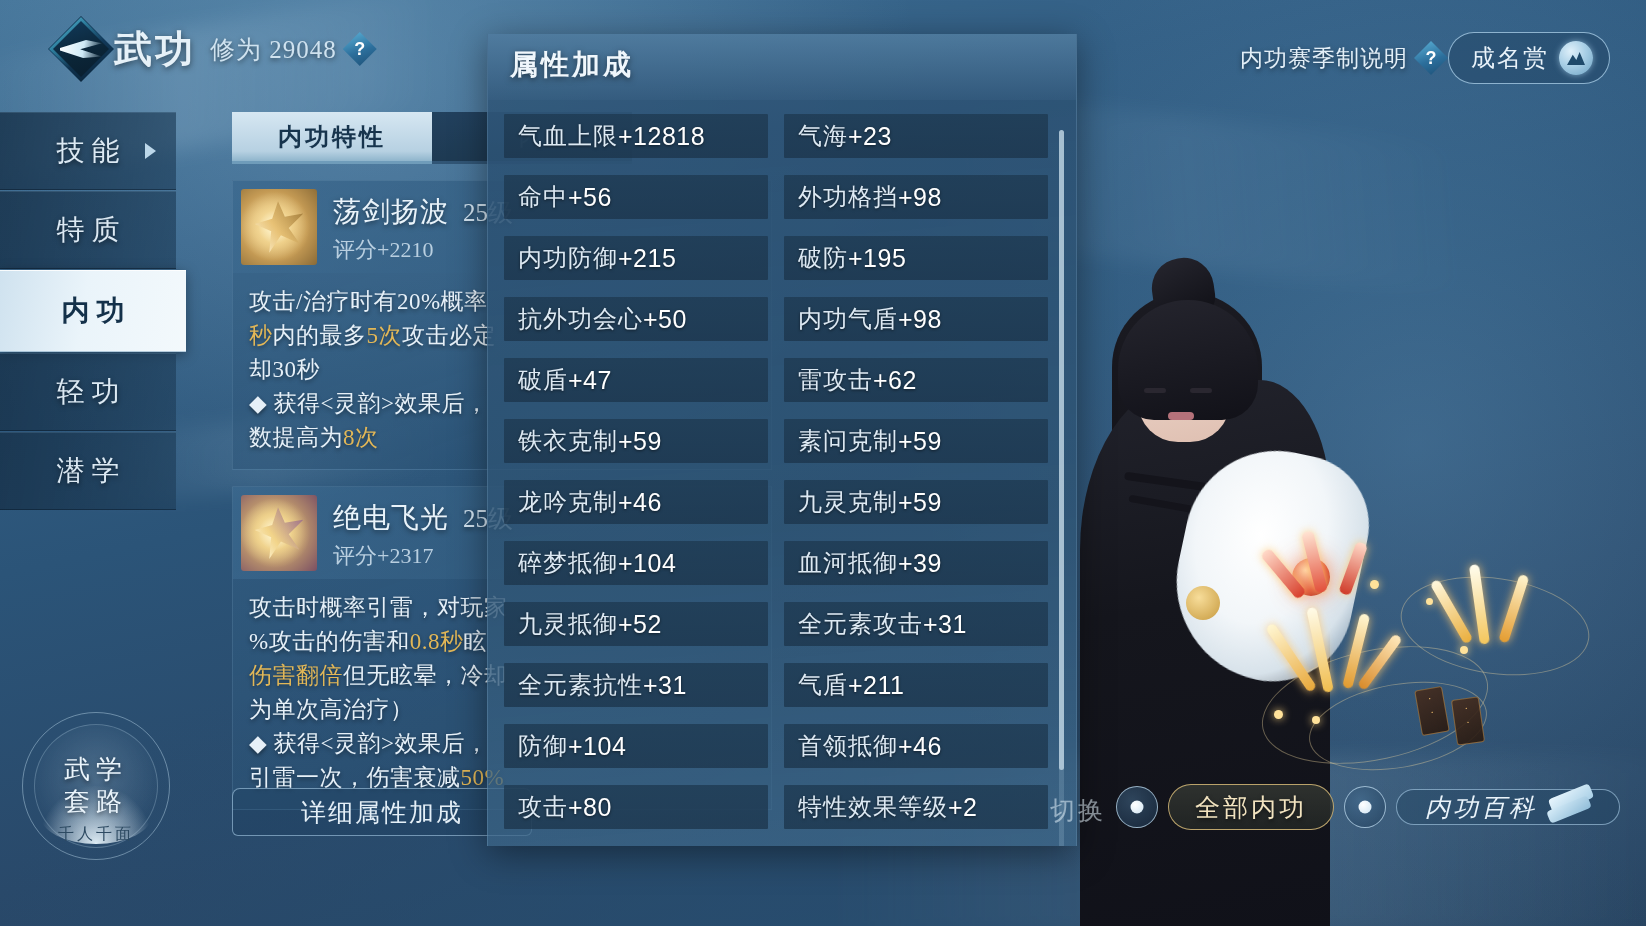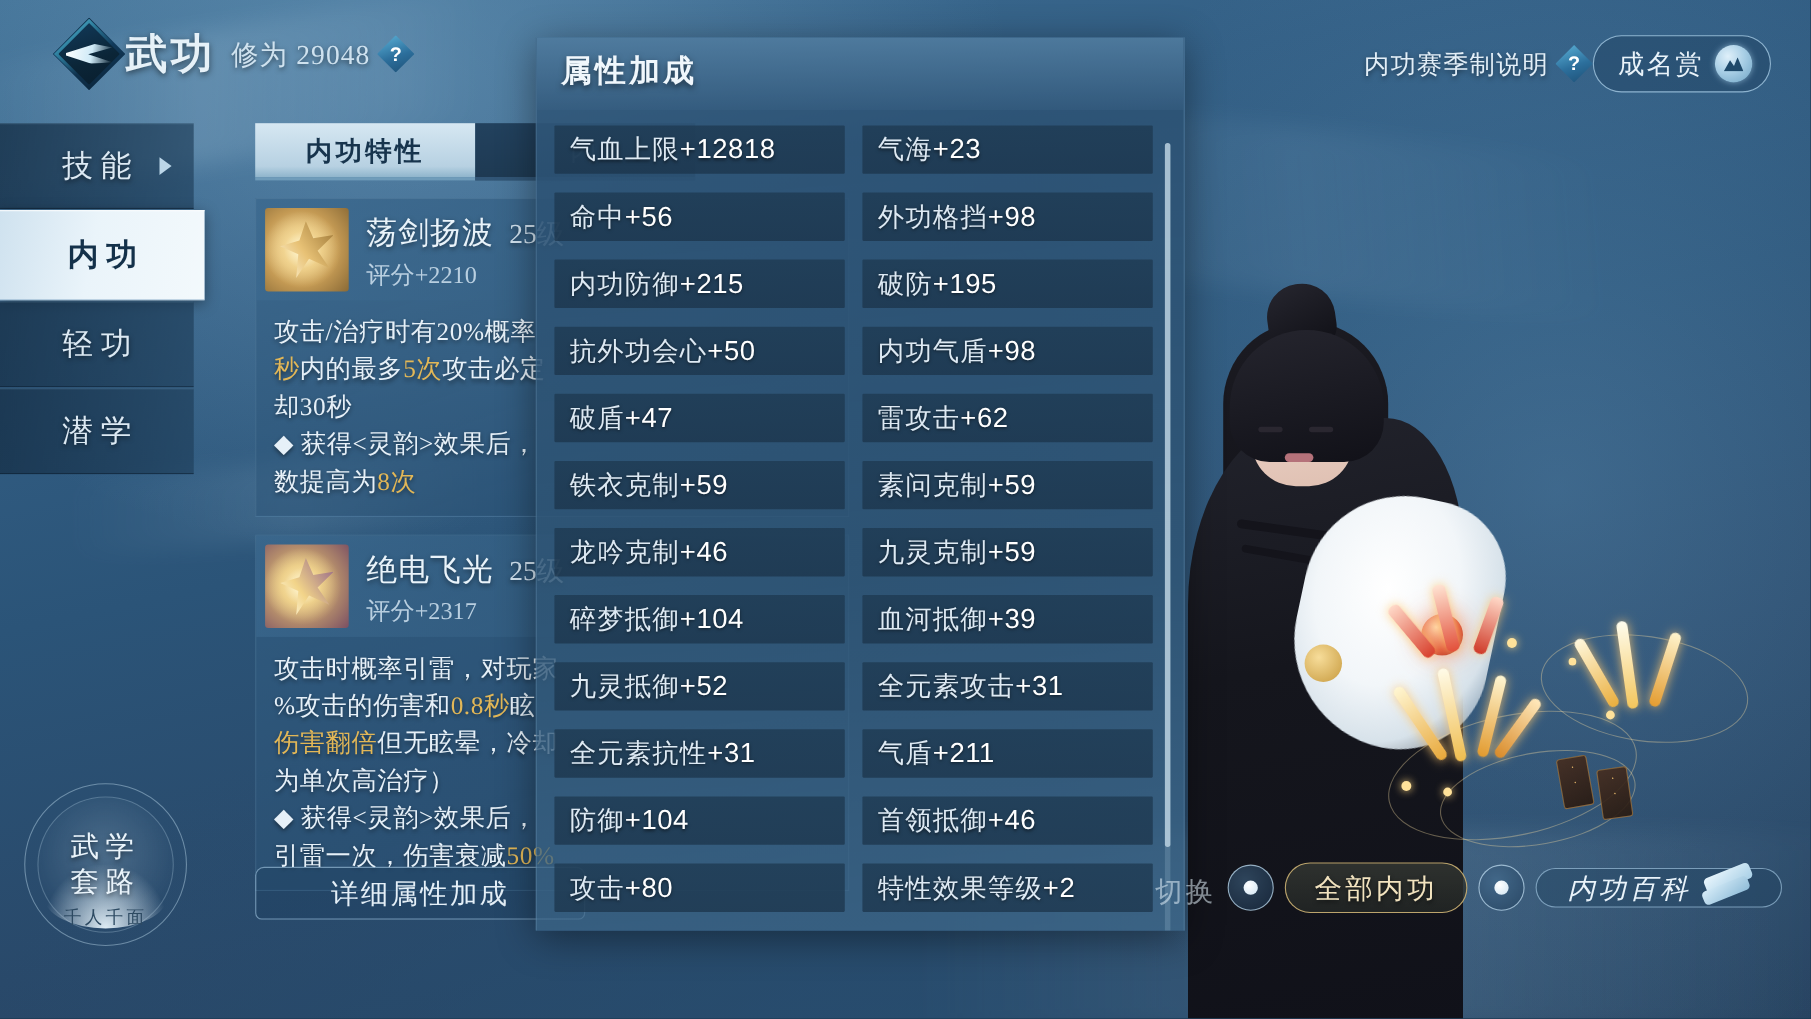--- a/index.html
+++ b/index.html
@@ -373,20 +373,23 @@
         </span>
       </div>
     </div>
   </div>
 
   <div class="sidebar">
     <div class="side-item">
       <span class="s-lbl">技能</span>
       <span class="side-chevron"></span>
     </div>
+    <div class="side-item">
+      <span class="s-lbl">特质</span>
+    </div>
     <div class="side-item active">
       <span class="s-lbl">内功</span>
     </div>
     <div class="side-item">
       <span class="s-lbl">轻功</span>
     </div>
     <div class="side-item">
       <span class="s-lbl">潜学</span>
     </div>
   </div>

